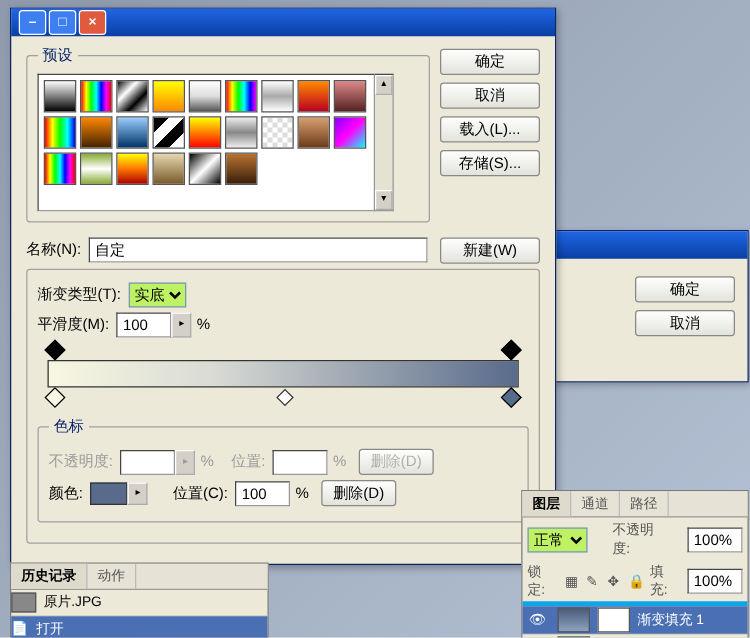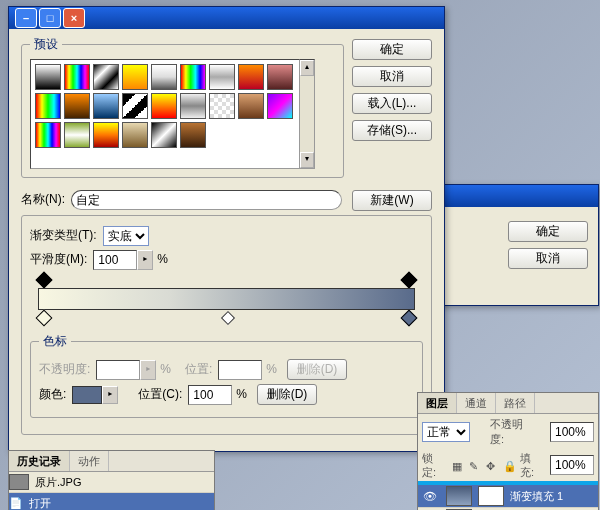--- a/index.html
+++ b/index.html
@@ -17,21 +17,21 @@
   .grid{width:260px;height:100px;overflow:auto;border:1px inset #999;background:#fff;padding:4px;display:flex;flex-wrap:wrap;gap:3px;align-content:flex-start}
   .sw{width:26px;height:26px;border:1px solid #555;box-sizing:border-box}
   .scroll{width:14px;background:#e5e2d1;border:1px inset #999;border-left:none;position:relative}
   .scroll .up,.scroll .dn{height:14px;background:#d4d0c8;border:1px outset #fff;font-size:8px;text-align:center;line-height:12px}
   .scroll .dn{position:absolute;bottom:0;left:0;right:0}
   .btncol{display:flex;flex-direction:column;gap:6px;margin-left:8px;padding-top:2px}
   .btn{width:80px;height:21px;background:linear-gradient(#fefefe,#e3e3dc);border:1px solid #888;border-radius:3px;font-size:12px;cursor:pointer}
   .row{display:flex;align-items:center;margin:4px 0}
   .lbl{margin-right:6px}
   .txt{border:1px inset #999;background:#fff;height:18px;padding:0 4px;font-size:12px}
-  .sel{border:1px solid #7a94c9;background:#ffffff;height:20px;font-size:12px}
+  .sel{border:1px solid #7a94c9;background:#bef264;height:20px;font-size:12px}
   .gradbar{height:20px;border:1px solid #333;background:linear-gradient(90deg,#f8f7e2 0%,#d9dbd4 35%,#596b8b 100%);position:relative;margin:0 8px}
   .stoprow{height:14px;position:relative;margin:0 8px}
   .ostop{width:10px;height:10px;border:1px solid #000;background:#000;position:absolute;transform:rotate(45deg)}
   .cstop{width:10px;height:10px;border:1px solid #000;background:#000;position:absolute;transform:rotate(45deg);top:2px}
   .mid{width:8px;height:8px;border:1px solid #333;transform:rotate(45deg);position:absolute;top:3px;background:#fff}
   .swatch{width:28px;height:16px;border:1px solid #333;display:inline-block;vertical-align:middle}
   .dis{color:#9a9a9a}
   .spin{display:inline-flex;align-items:center}
   .spin .txt{width:34px}
   .spin .arrow{width:14px;height:18px;background:#d4d0c8;border:1px outset #fff;font-size:8px;text-align:center;line-height:16px}
@@ -105,21 +105,21 @@
       <div class="btncol">
         <button class="btn">确定</button>
         <button class="btn">取消</button>
         <button class="btn">载入(L)...</button>
         <button class="btn">存储(S)...</button>
       </div>
     </div>
 
     <div class="row">
       <span class="lbl">名称(N):</span>
-      <input class="txt" style="flex: 1 1 0%; border-radius: 10px;" value="自定">
+      <input class="txt" style="flex: 1 1 0%;" value="自定">
       <button class="btn" style="margin-left:10px">新建(W)</button>
     </div>
 
     <fieldset>
       <div class="row">
         <span class="lbl">渐变类型(T):</span>
         <select class="sel"><option>实底</option></select>
       </div>
       <div class="row">
         <span class="lbl">平滑度(M):</span>

